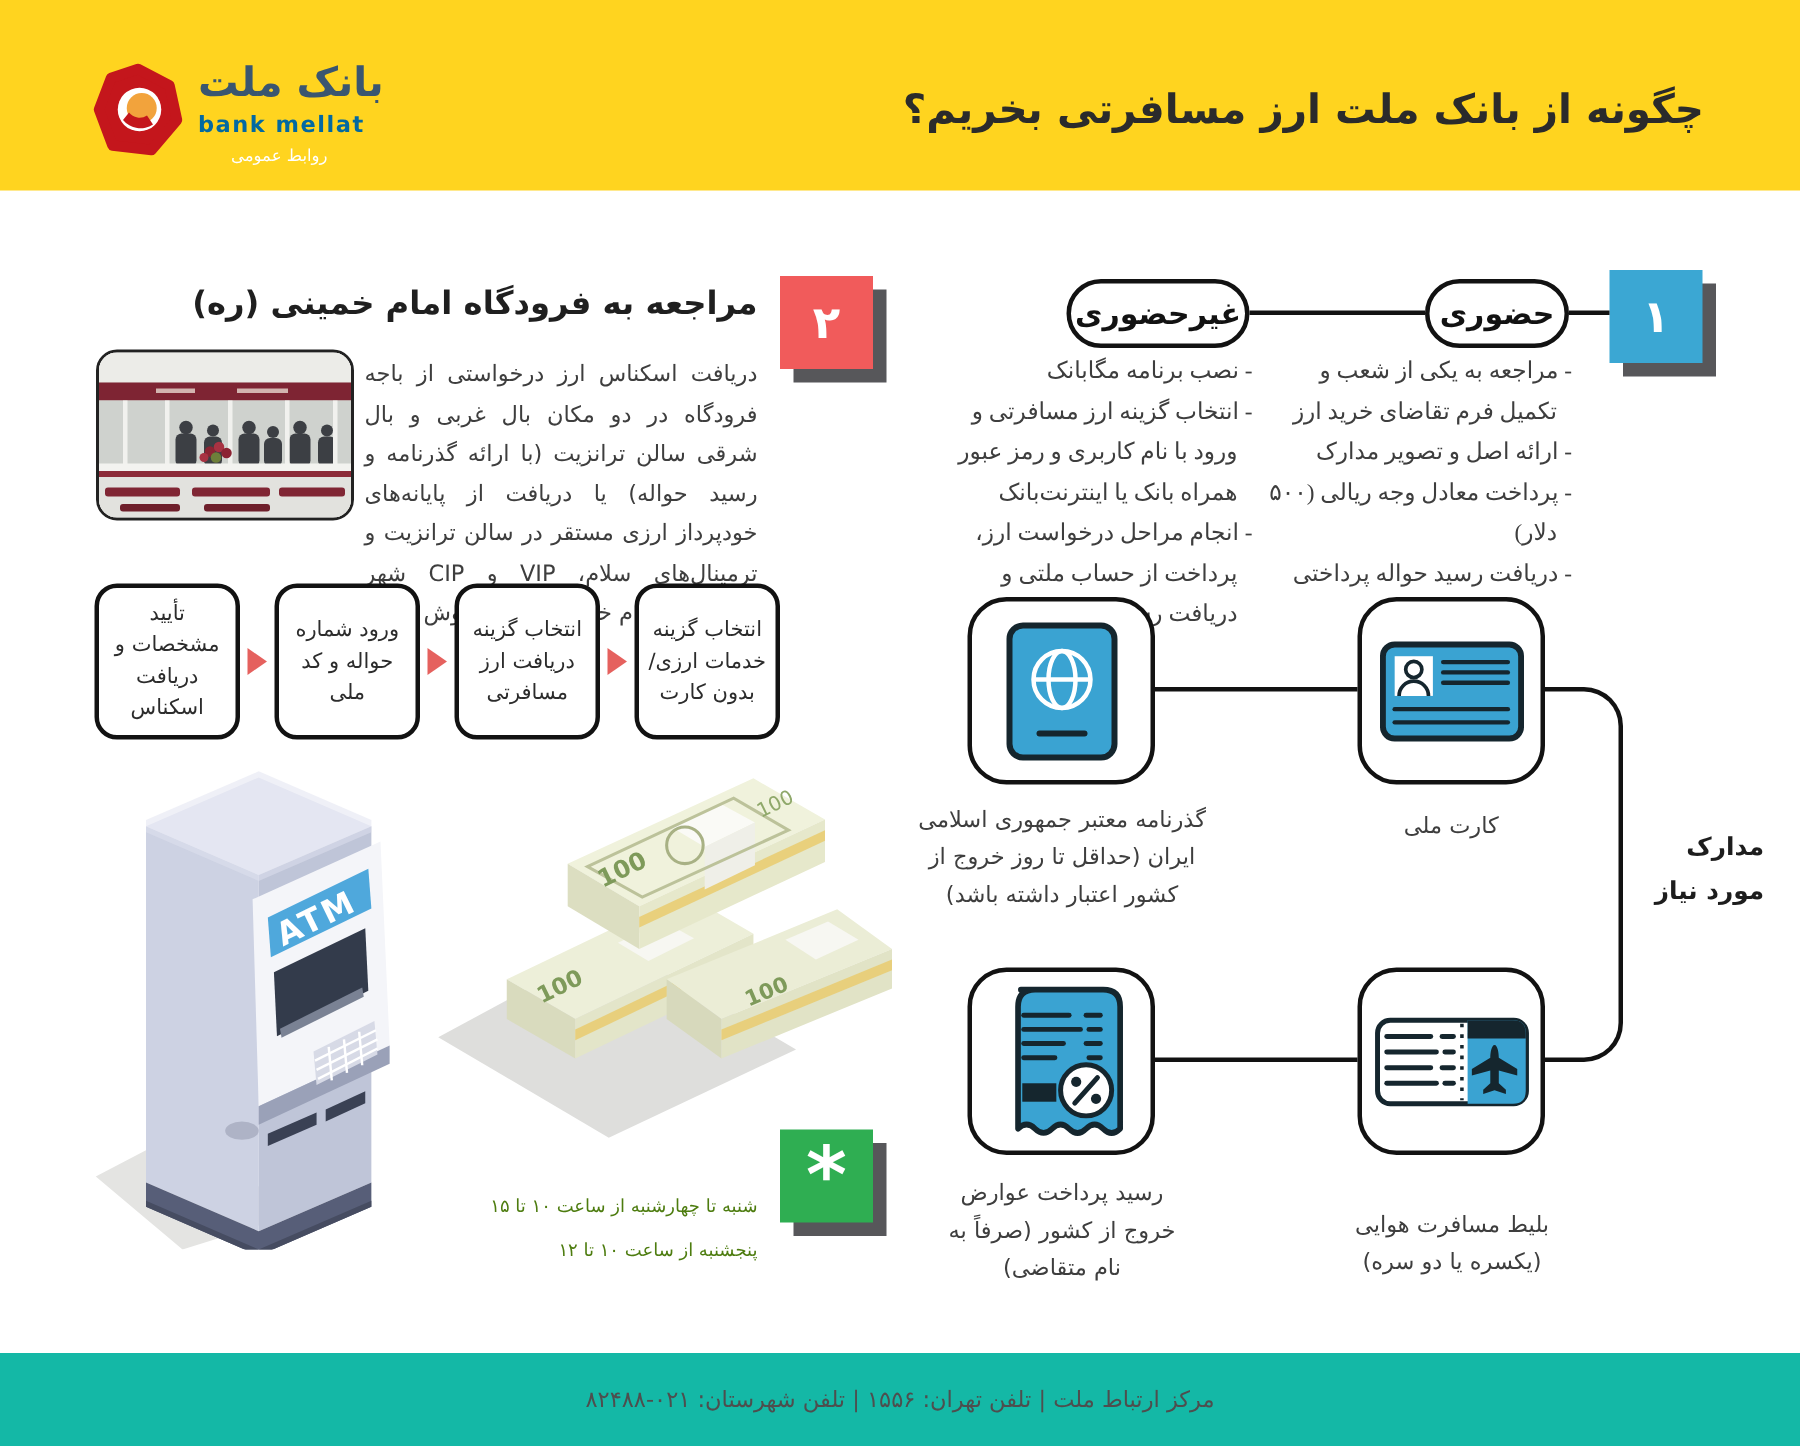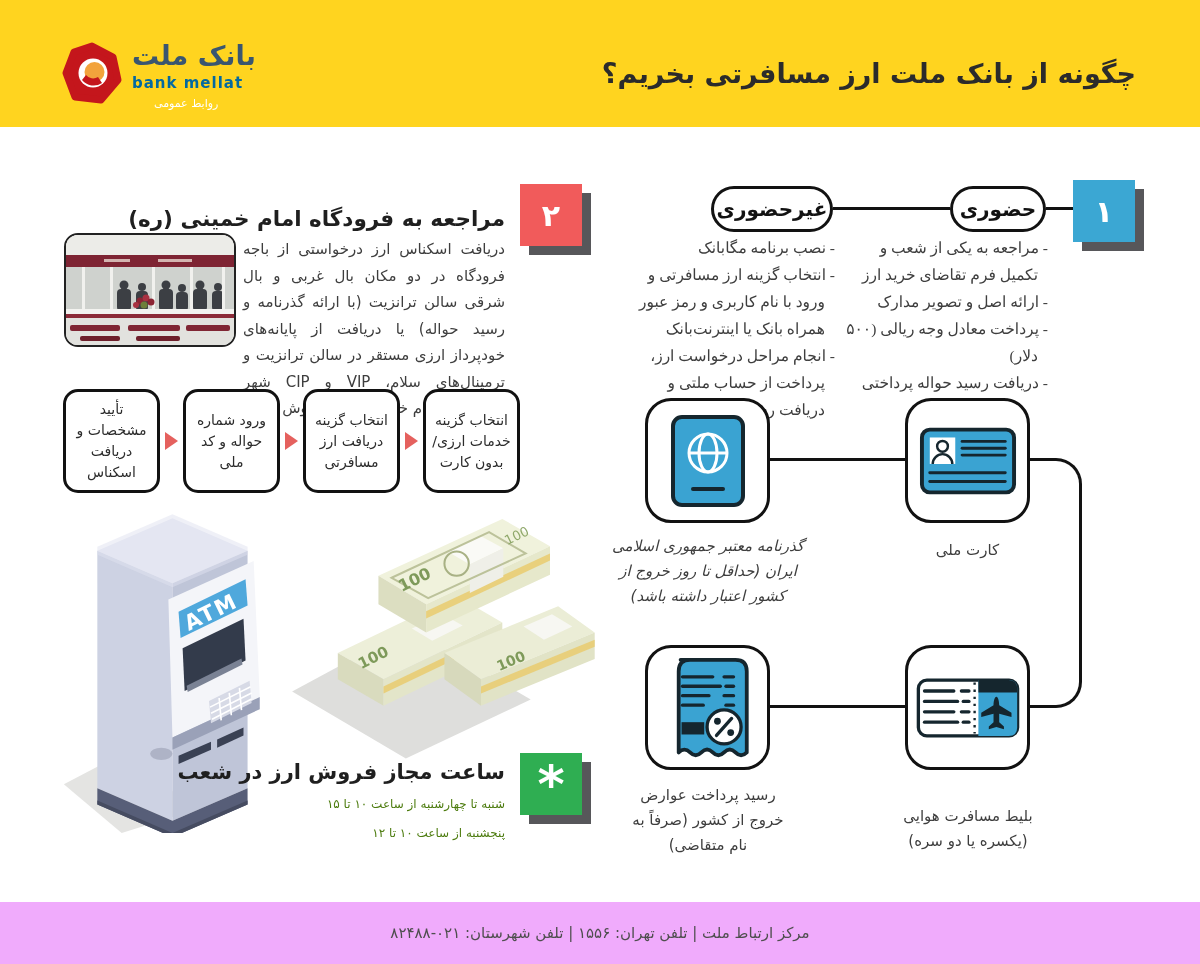--- a/index.html
+++ b/index.html
@@ -26,21 +26,21 @@
   .pill-remote{left:711px;top:186px;width:122px;}
   .hline{height:0;border-top:3px solid #121212;}
   .line-pill-badge{left:1046px;top:207px;width:27px;}
   .line-pill-pill{left:833px;top:207px;width:117px;}
   
   .lst{direction:rtl;text-align:right;font-size:15.5px;line-height:27px;color:#3e3e3e;}
   .lst div{padding-right:10px;text-indent:-10px;font-family:Liberation Serif, serif;}
   .list-inperson{left:845px;top:234px;width:203px;}
   .list-remote{left:630px;top:234px;width:205px;}
   
-  .step2-title{right:695px;top:206px;font-size:21.5px;font-weight:bold;color:#1f1f1f;direction:rtl;white-space:nowrap;margin-left:40px;}
+  .step2-title{right:695px;top:190px;font-size:21.5px;font-weight:bold;color:#1f1f1f;direction:rtl;white-space:nowrap;margin-left:40px;}
   .step2-desc{right:695px;top:236px;width:262px;direction:rtl;text-align:justify;font-size:15px;line-height:26.5px;color:#3e3e3e;}
   .photo{left:64px;top:233px;width:168px;height:110px;border-radius:14px;overflow:hidden;border:2px solid #222;}
   
   .flow{left:63px;top:389px;width:457px;display:flex;direction:rtl;justify-content:space-between;align-items:stretch;}
   .flowbox{flex:0 0 97px;box-sizing:border-box;border:3px solid #121212;border-radius:15px;background:#fff;
            min-height:84px;display:flex;align-items:center;justify-content:center;text-align:center;
            font-size:14px;line-height:21px;color:#2c2c2c;padding:7px 4px;}
   .flow-arrow{align-self:center;width:0;height:0;border-top:9px solid transparent;border-bottom:9px solid transparent;
               border-left:13px solid #E5615E;}
   
@@ -49,35 +49,35 @@
   .card-passport{left:645px;top:398px;}
   .card-id{left:905px;top:398px;}
   .card-receipt{left:645px;top:645px;}
   .card-ticket{left:905px;top:645px;}
   .line-docs-top{left:770px;top:458px;width:135px;}
   .line-docs-bottom{left:770px;top:705px;width:135px;}
   .bracket{left:1028px;top:458px;width:54px;height:250px;border:3px solid #121212;border-left:none;
            border-radius:0 26px 26px 0;box-sizing:border-box;}
   .doc-label{direction:rtl;text-align:center;font-size:15px;line-height:25px;color:#3e3e3e;}
   .label-id{left:905px;top:538px;width:125px;}
-  .label-passport{left:612px;top:534px;width:192px;font-style:italic;}
+  .label-passport{left:612px;top:534px;width:192px;}
   .label-ticket{left:878px;top:783px;width:180px;margin-top:21px;}
   .label-receipt{left:624px;top:783px;width:168px;}
   .docs-caption{left:1090px;top:550px;width:86px;direction:rtl;text-align:right;font-size:16.5px;
                 font-weight:bold;color:#1d1d1d;line-height:29px;}
   
   .hours-title{right:695px;top:760px;font-size:21px;font-weight:bold;color:#1f1f1f;direction:rtl;white-space:nowrap;}
   .hours-line{right:695px;font-size:12px;color:#4d7c0f;direction:rtl;white-space:nowrap;}
   .hours-line1{top:797px;}
   .hours-line2{top:826px;}
   
   .atm-illu{left:58px;top:498px;width:235px;height:335px;}
   .money-illu{left:282px;top:478px;width:335px;height:295px;}
   
-  .footer{left:0;top:902px;width:1200px;height:62px;background:#f0abfc;display:flex;align-items:center;justify-content:center;}
+  .footer{left:0;top:902px;width:1200px;height:62px;background:#14b8a6;display:flex;align-items:center;justify-content:center;}
   .footer-text{font-size:15px;color:#4e4e4e;direction:rtl;}
 </style>
 </head>
 <body>
 
 <div id="canvas">
 
   <div class="abs header">
     <div class="abs page-title">چگونه از بانک ملت ارز مسافرتی بخریم؟</div>
     <div class="abs logo-wrap">
@@ -244,20 +244,21 @@
       </g>
       <line x1="62" y1="5" x2="62" y2="59" stroke="#15262E" stroke-width="2.5" stroke-dasharray="2.5,5"></line>
       <path d="M85,20 c2.2,0 3,6 3,9 l13,8 v4.5 l-13,-3.5 v9 l5,4.5 v3 l-8,-2.5 -8,2.5 v-3 l5,-4.5 v-9 l-13,3.5 v-4.5 l13,-8 c0,-3 0.8,-9 3,-9 z" fill="#15262E"></path>
     </svg>
   </div>
 
   <div class="abs doc-label label-id">کارت ملی</div>
   <div class="abs doc-label label-passport">گذرنامه معتبر جمهوری اسلامی ایران (حداقل تا روز خروج از کشور اعتبار داشته باشد)</div>
   <div class="abs doc-label label-ticket">بلیط مسافرت هوایی (یکسره یا دو سره)</div>
   <div class="abs doc-label label-receipt">رسید پرداخت عوارض خروج از کشور (صرفاً به نام متقاضی)</div>
+  <div class="abs docs-caption">مدارک مورد نیاز</div>
 
   <div class="abs atm-illu">
     <svg width="235" height="335" viewBox="0 0 230 330">
       <polygon points="5,282 70,248 132,308 62,330" fill="#E4E4E2"></polygon>
       <polygon points="38,52 112,20 186,52 112,84" fill="#E9EBF4"></polygon>
       <polygon points="38,52 112,84 112,318 38,286" fill="#CDD2E3"></polygon>
       <polygon points="112,84 186,52 186,286 112,318" fill="#BFC5D8"></polygon>
       <polygon points="38,48 112,16 186,48 186,56 112,88 38,56" fill="#DFE2EF" opacity="0.5"></polygon>
       <polygon points="108,100 192,62 198,196 112,236" fill="#F4F5F9"></polygon>
       <polygon points="112,236 198,196 198,208 112,248" fill="#9AA1B8"></polygon>
@@ -307,21 +308,20 @@
       <polygon points="163,72 196,57 218,69 185,85" fill="#FAFAF6"></polygon>
       <polygon points="185,85 218,69 218,97 185,113" fill="#EFEFE8"></polygon>
       <polygon points="108,98 204,53 240,74 144,118" fill="none" stroke="#BCC29A" stroke-width="2"></polygon>
       <circle cx="172" cy="84" r="12" fill="none" stroke="#A8B184" stroke-width="2"></circle>
       <text transform="translate(118,112) rotate(-26)" font-size="16" fill="#7E9A5A" font-family="DejaVu Sans, sans-serif" font-weight="bold">100</text>
       <text transform="translate(222,66) rotate(-26)" font-size="13" fill="#8FA86A" font-family="DejaVu Sans, sans-serif">100</text>
     </svg>
   </div>
 
   <div class="abs badge badge-green">*</div>
-  <div class="abs hours-title">ساعت مجاز فروش ارز در شعب</div>
   <div class="abs hours-line hours-line1">شنبه تا چهارشنبه از ساعت ۱۰ تا ۱۵</div>
   <div class="abs hours-line hours-line2">پنجشنبه از ساعت ۱۰ تا ۱۲</div>
 
   <div class="abs footer">
     <div class="footer-text">مرکز ارتباط ملت | تلفن تهران: ۱۵۵۶ | تلفن شهرستان: ۰۲۱-۸۲۴۸۸</div>
   </div>
 
 </div>
 
 </body></html>

